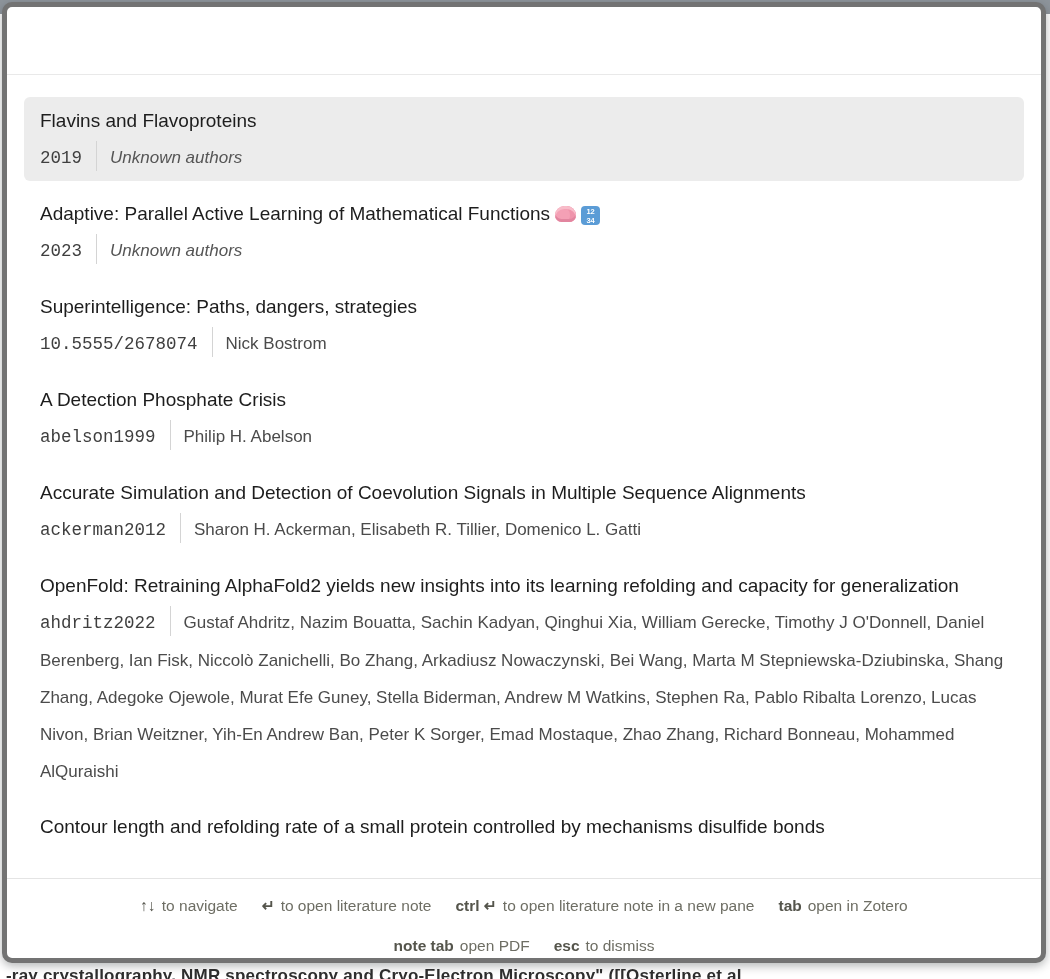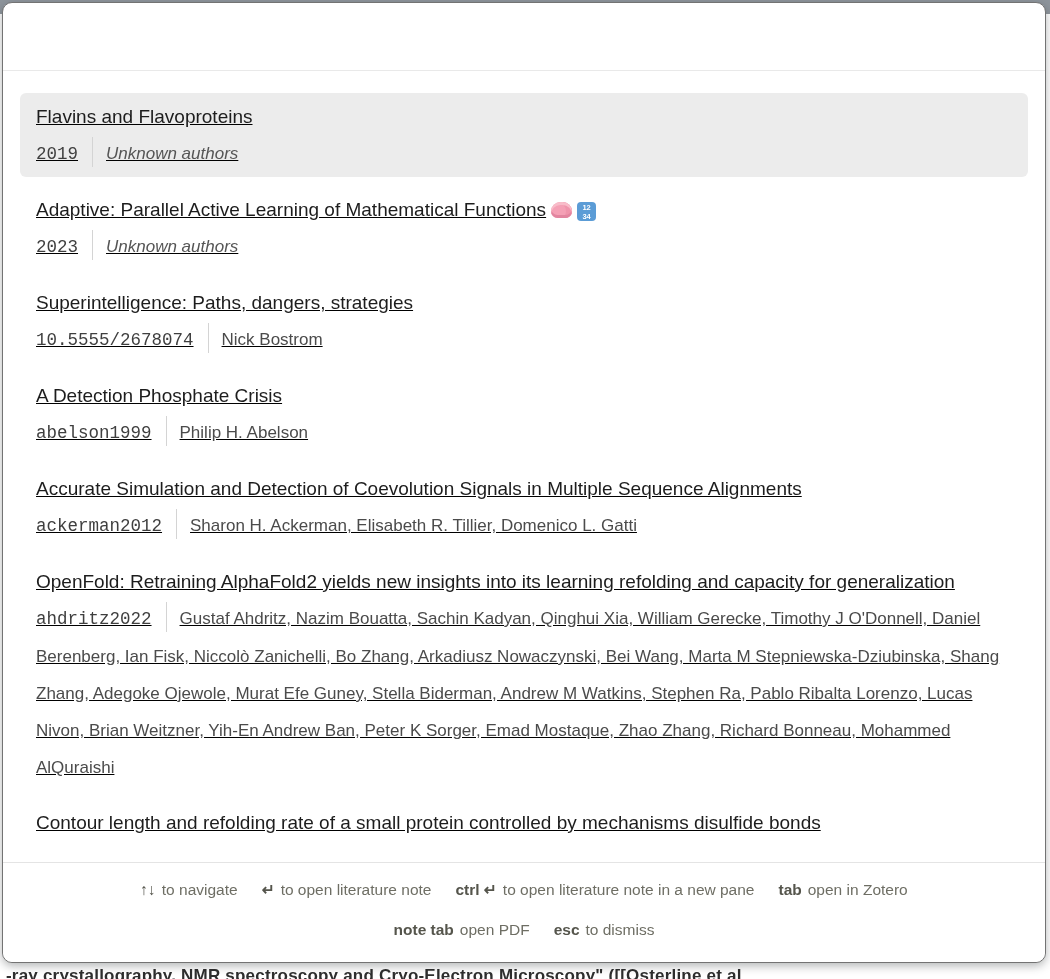--- a/index.html
+++ b/index.html
@@ -6,22 +6,22 @@
   html,body { width:1050px; height:979px; overflow:hidden; background:#ffffff;
               font-family:"Liberation Sans", sans-serif; }
 
   .bg-top-strip { position:absolute; top:0; left:0; width:1050px; height:14px; background:#8e959c; }
 
   .bg-bottom-text { position:absolute; top:966px; left:6px; width:1100px; height:40px;
                     font-size:17px; font-weight:600; color:#2e2e2e; white-space:nowrap;
                     letter-spacing:.2px; }
 
   .modal { position:absolute; top:2px; left:2px; width:1044px; height:961px;
-           background:#ffffff; border:1px solid #737373; border-radius:10px;
-           box-shadow:0 3px 10px rgba(40,45,50,.35); overflow:hidden;text-decoration:underline; }
+           background:#ffffff; border:5px solid #737373; border-radius:10px;
+           box-shadow:0 3px 10px rgba(40,45,50,.35); overflow:hidden; }
 
   .search-area { height:68px; border-bottom:1px solid #e9e9e9; display:flex; align-items:center; }
   .search-input { flex:1; height:100%; border:none; outline:none; font-size:18px;
                   padding:0 22px; font-family:"Liberation Sans", sans-serif; color:#1d1d1d;
                   background:transparent; }
 
   .results-list { padding:22px 17px 0 17px; height:812px; overflow:hidden; }
 
   .result-item { padding:5px 16px 4px 16px; border-radius:6px; margin-bottom:9px; cursor:pointer; }
   .result-item.selected { background:#ececec; }
@@ -40,21 +40,21 @@
                 box-shadow:inset 0 3px 0 #f8bcc9, inset 0 -3px 0 #e2859f, inset -6px 0 0 #ef94ab; }
   .icon-1234 { width:19px; height:19px; background:#5b9cd6; border-radius:4px; color:#fff;
                font-size:7.5px; font-weight:bold; text-align:center; line-height:1.25;
                vertical-align:-3px; }
   .icon-1234::before { content:"12"; display:block; margin-top:1px; }
   .icon-1234::after  { content:"34"; display:block; }
 
   .meta-peek-tick { position:absolute; left:292px; top:875px; width:1px; height:7px;
                     background:#cfcfcf; z-index:1; }
 
-  .footer { position:absolute; left:0; right:0; bottom:0; height:100px; background:#ffffff;
+  .footer { position:absolute; left:0; right:0; bottom:0; height:80px; background:#ffffff;
             border-top:1px solid #e4e4e4; border-radius:0 0 9px 9px; text-align:center;
             padding-top:7px; z-index:2; }
   .instructions-row { line-height:40px; font-size:15.5px; color:#6e6e64; }
   .cmd { margin:0 12px; white-space:nowrap; }
   .cmd .key { font-weight:bold; color:#55554c; margin-right:6px; }
 </style>
 </head>
 <body>
 
 <div class="bg-top-strip"></div>

